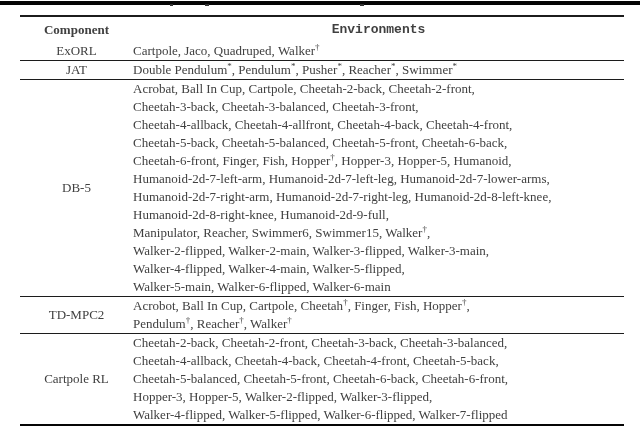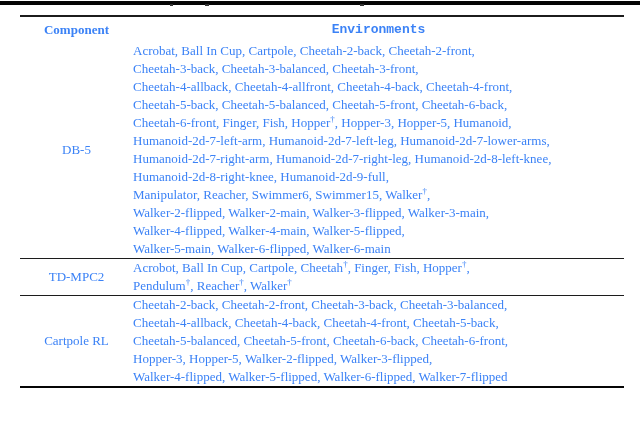--- a/index.html
+++ b/index.html
@@ -2,21 +2,21 @@
 <html><head>
 <meta charset="utf-8">
 <style>
   html, body { margin: 0; padding: 0; background: #ffffff; }
   #page {
     position: relative;
     width: 640px;
     height: 447px;
     background: #ffffff;
     font-family: "Liberation Serif", "DejaVu Serif", serif;
-    color: #3b82f6;
+    color: #404040;
     overflow: hidden;
   }
   
   .top-crop-bar {
     position: absolute;
     top: 1px; left: 0;
     width: 640px; height: 4px;
     background: #050505;
   }
   .frag { position: absolute; top: 4px; height: 2px; background: #333; }
@@ -72,20 +72,28 @@
 
   <table class="paper-table">
     <thead>
       <tr>
         <th class="comp-h">Component</th>
         <th class="env-h">Environments</th>
       </tr>
     </thead>
     <tbody>
       <tr>
+        <td class="comp">ExORL</td>
+        <td class="env sup-marks">Cartpole, Jaco, Quadruped, Walker<sup>†</sup></td>
+      </tr>
+      <tr>
+        <td class="comp">JAT</td>
+        <td class="env sup-marks">Double Pendulum<sup>*</sup>, Pendulum<sup>*</sup>, Pusher<sup>*</sup>, Reacher<sup>*</sup>, Swimmer<sup>*</sup></td>
+      </tr>
+      <tr>
         <td class="comp">DB-5</td>
         <td class="env sup-marks">Acrobat, Ball In Cup, Cartpole, Cheetah-2-back, Cheetah-2-front,<br>Cheetah-3-back, Cheetah-3-balanced, Cheetah-3-front,<br>Cheetah-4-allback, Cheetah-4-allfront, Cheetah-4-back, Cheetah-4-front,<br>Cheetah-5-back, Cheetah-5-balanced, Cheetah-5-front, Cheetah-6-back,<br>Cheetah-6-front, Finger, Fish, Hopper<sup>†</sup>, Hopper-3, Hopper-5, Humanoid,<br>Humanoid-2d-7-left-arm, Humanoid-2d-7-left-leg, Humanoid-2d-7-lower-arms,<br>Humanoid-2d-7-right-arm, Humanoid-2d-7-right-leg, Humanoid-2d-8-left-knee,<br>Humanoid-2d-8-right-knee, Humanoid-2d-9-full,<br>Manipulator, Reacher, Swimmer6, Swimmer15, Walker<sup>†</sup>,<br>Walker-2-flipped, Walker-2-main, Walker-3-flipped, Walker-3-main,<br>Walker-4-flipped, Walker-4-main, Walker-5-flipped,<br>Walker-5-main, Walker-6-flipped, Walker-6-main</td>
       </tr>
       <tr>
         <td class="comp">TD-MPC2</td>
         <td class="env sup-marks">Acrobot, Ball In Cup, Cartpole, Cheetah<sup>†</sup>, Finger, Fish, Hopper<sup>†</sup>,<br>Pendulum<sup>†</sup>, Reacher<sup>†</sup>, Walker<sup>†</sup></td>
       </tr>
       <tr>
         <td class="comp">Cartpole RL</td>
         <td class="env sup-marks">Cheetah-2-back, Cheetah-2-front, Cheetah-3-back, Cheetah-3-balanced,<br>Cheetah-4-allback, Cheetah-4-back, Cheetah-4-front, Cheetah-5-back,<br>Cheetah-5-balanced, Cheetah-5-front, Cheetah-6-back, Cheetah-6-front,<br>Hopper-3, Hopper-5, Walker-2-flipped, Walker-3-flipped,<br>Walker-4-flipped, Walker-5-flipped, Walker-6-flipped, Walker-7-flipped</td>

